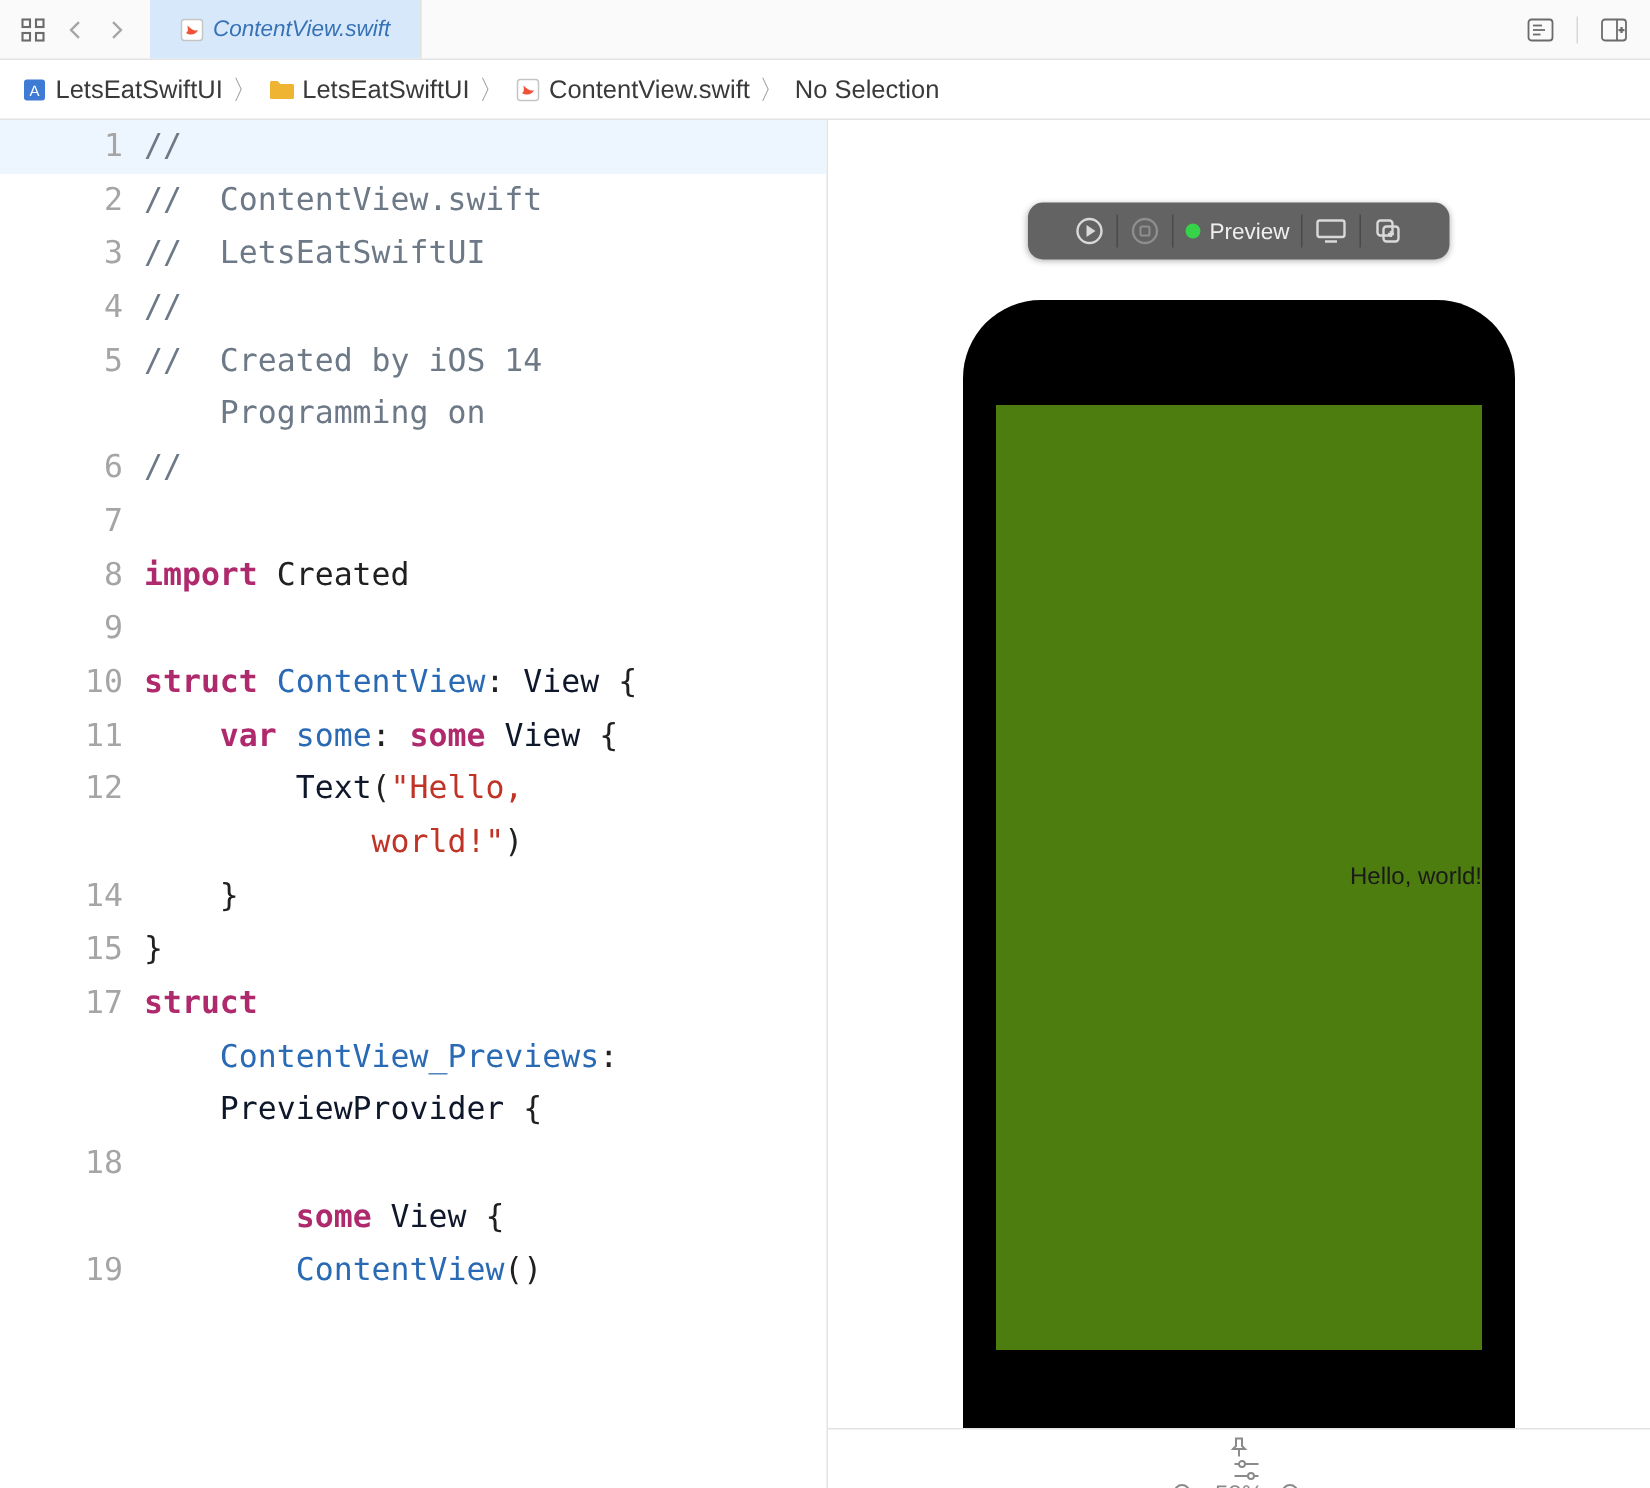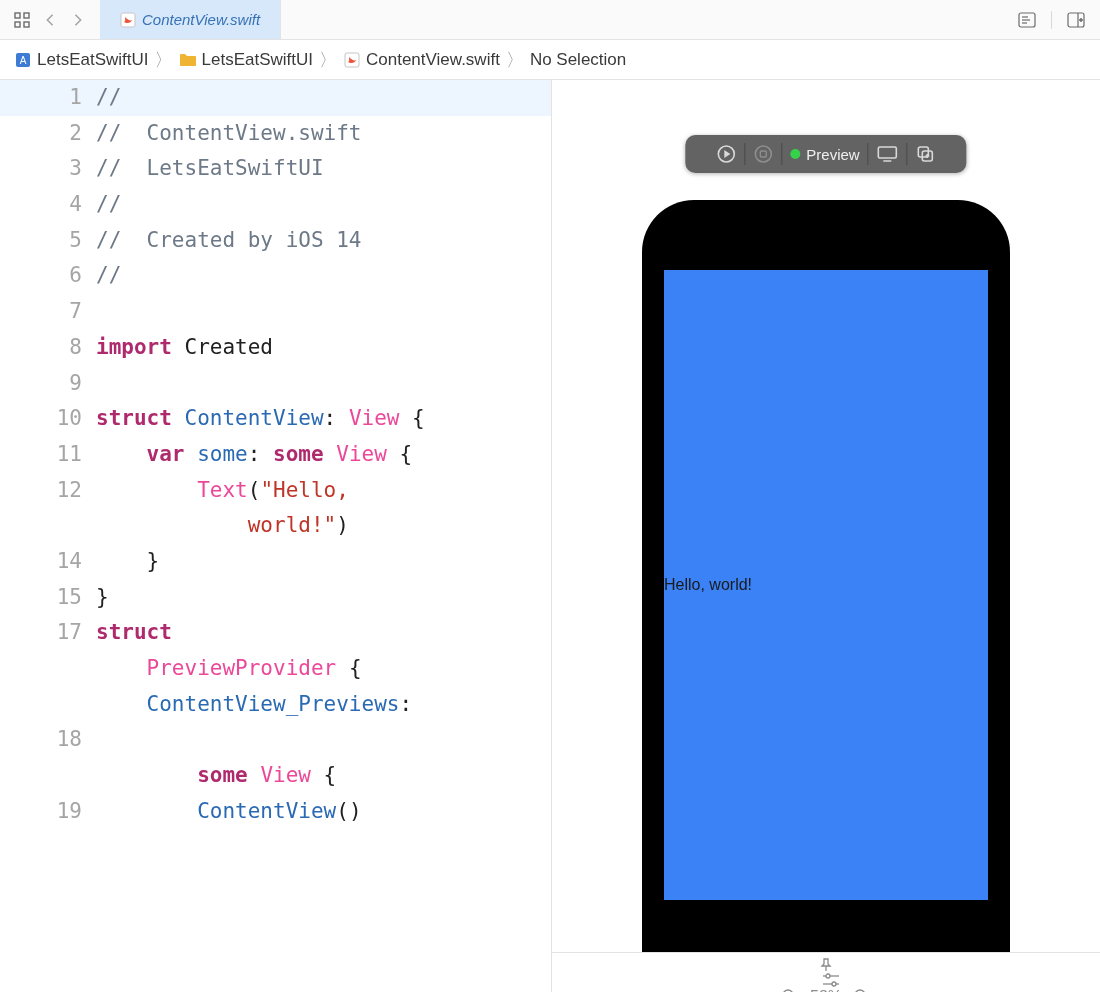--- a/index.html
+++ b/index.html
@@ -114,21 +114,21 @@
     flex-shrink: 0;
     user-select: none;
   }
   .code {
     white-space: pre-wrap;
     padding-right: 8px;
   }
   .tok-comment { color: #6d7987; }
   .tok-keyword { color: #af2a6d; font-weight: 600; }
   .tok-ident   { color: #2a6ab4; }
-  .tok-purple  { color: #ec4899; margin-top: 30px; }
+  .tok-purple  { color: #0f172a; margin-top: 30px; }
   .tok-string  { color: #c03427; }
   .tok-plain   { color: #202020; }
 
   
   .canvas {
     flex: 1;
     position: relative;
     background: #ffffff;
   }
   .preview-toolbar {
@@ -172,24 +172,24 @@
     transform: translateX(-50%);
     width: 368px;
     height: 810px;
     background: #000;
     border-radius: 52px;
     padding: 70px 22px 110px 22px;
   }
   .device-screen {
     width: 100%;
     height: 100%;
-    background: #3b82f6;
-    display: flex;
-    align-items: center;
-    justify-content: flex-start;
+    background: #4d7c0f;
+    display: flex;
+    align-items: center;
+    justify-content: flex-end;
     font-size: 16px;
     color: #1a1a1a;
     font-family: -apple-system, Arial;
   }
 
   .canvas-bottombar {
     position: absolute;
     bottom: 0; left: 0; right: 0;
     height: 40px;
     display: flex;
@@ -317,20 +317,24 @@
       </div>
       <div class="code-line">
         <div class="gutter">4</div>
         <div class="code"><span class="tok-comment">//</span></div>
       </div>
       <div class="code-line">
         <div class="gutter">5</div>
         <div class="code"><span class="tok-comment">//  Created by iOS 14 </span></div>
       </div>
       <div class="code-line">
+        <div class="gutter"></div>
+        <div class="code"><span class="tok-comment">    Programming on </span></div>
+      </div>
+      <div class="code-line">
         <div class="gutter">6</div>
         <div class="code"><span class="tok-comment">//</span></div>
       </div>
       <div class="code-line">
         <div class="gutter">7</div>
         <div class="code"><span class="tok-plain"></span></div>
       </div>
       <div class="code-line">
         <div class="gutter">8</div>
         <div class="code"><span class="tok-keyword">import</span><span class="tok-plain"> Created</span></div>
@@ -362,25 +366,25 @@
       <div class="code-line">
         <div class="gutter">15</div>
         <div class="code"><span class="tok-plain">}</span></div>
       </div>
       <div class="code-line">
         <div class="gutter">17</div>
         <div class="code"><span class="tok-keyword">struct</span></div>
       </div>
       <div class="code-line">
         <div class="gutter"></div>
+        <div class="code"><span class="tok-plain">    </span><span class="tok-ident">ContentView_Previews</span><span class="tok-plain">:</span></div>
+      </div>
+      <div class="code-line">
+        <div class="gutter"></div>
         <div class="code"><span class="tok-plain">    </span><span class="tok-purple">PreviewProvider</span><span class="tok-plain"> {</span></div>
-      </div>
-      <div class="code-line">
-        <div class="gutter"></div>
-        <div class="code"><span class="tok-plain">    </span><span class="tok-ident">ContentView_Previews</span><span class="tok-plain">:</span></div>
       </div>
       <div class="code-line">
         <div class="gutter">18</div>
       </div>
       <div class="code-line">
         <div class="gutter"></div>
         <div class="code"><span class="tok-plain">        </span><span class="tok-keyword">some</span><span class="tok-plain"> </span><span class="tok-purple">View</span><span class="tok-plain"> {</span></div>
       </div>
       <div class="code-line">
         <div class="gutter">19</div>

